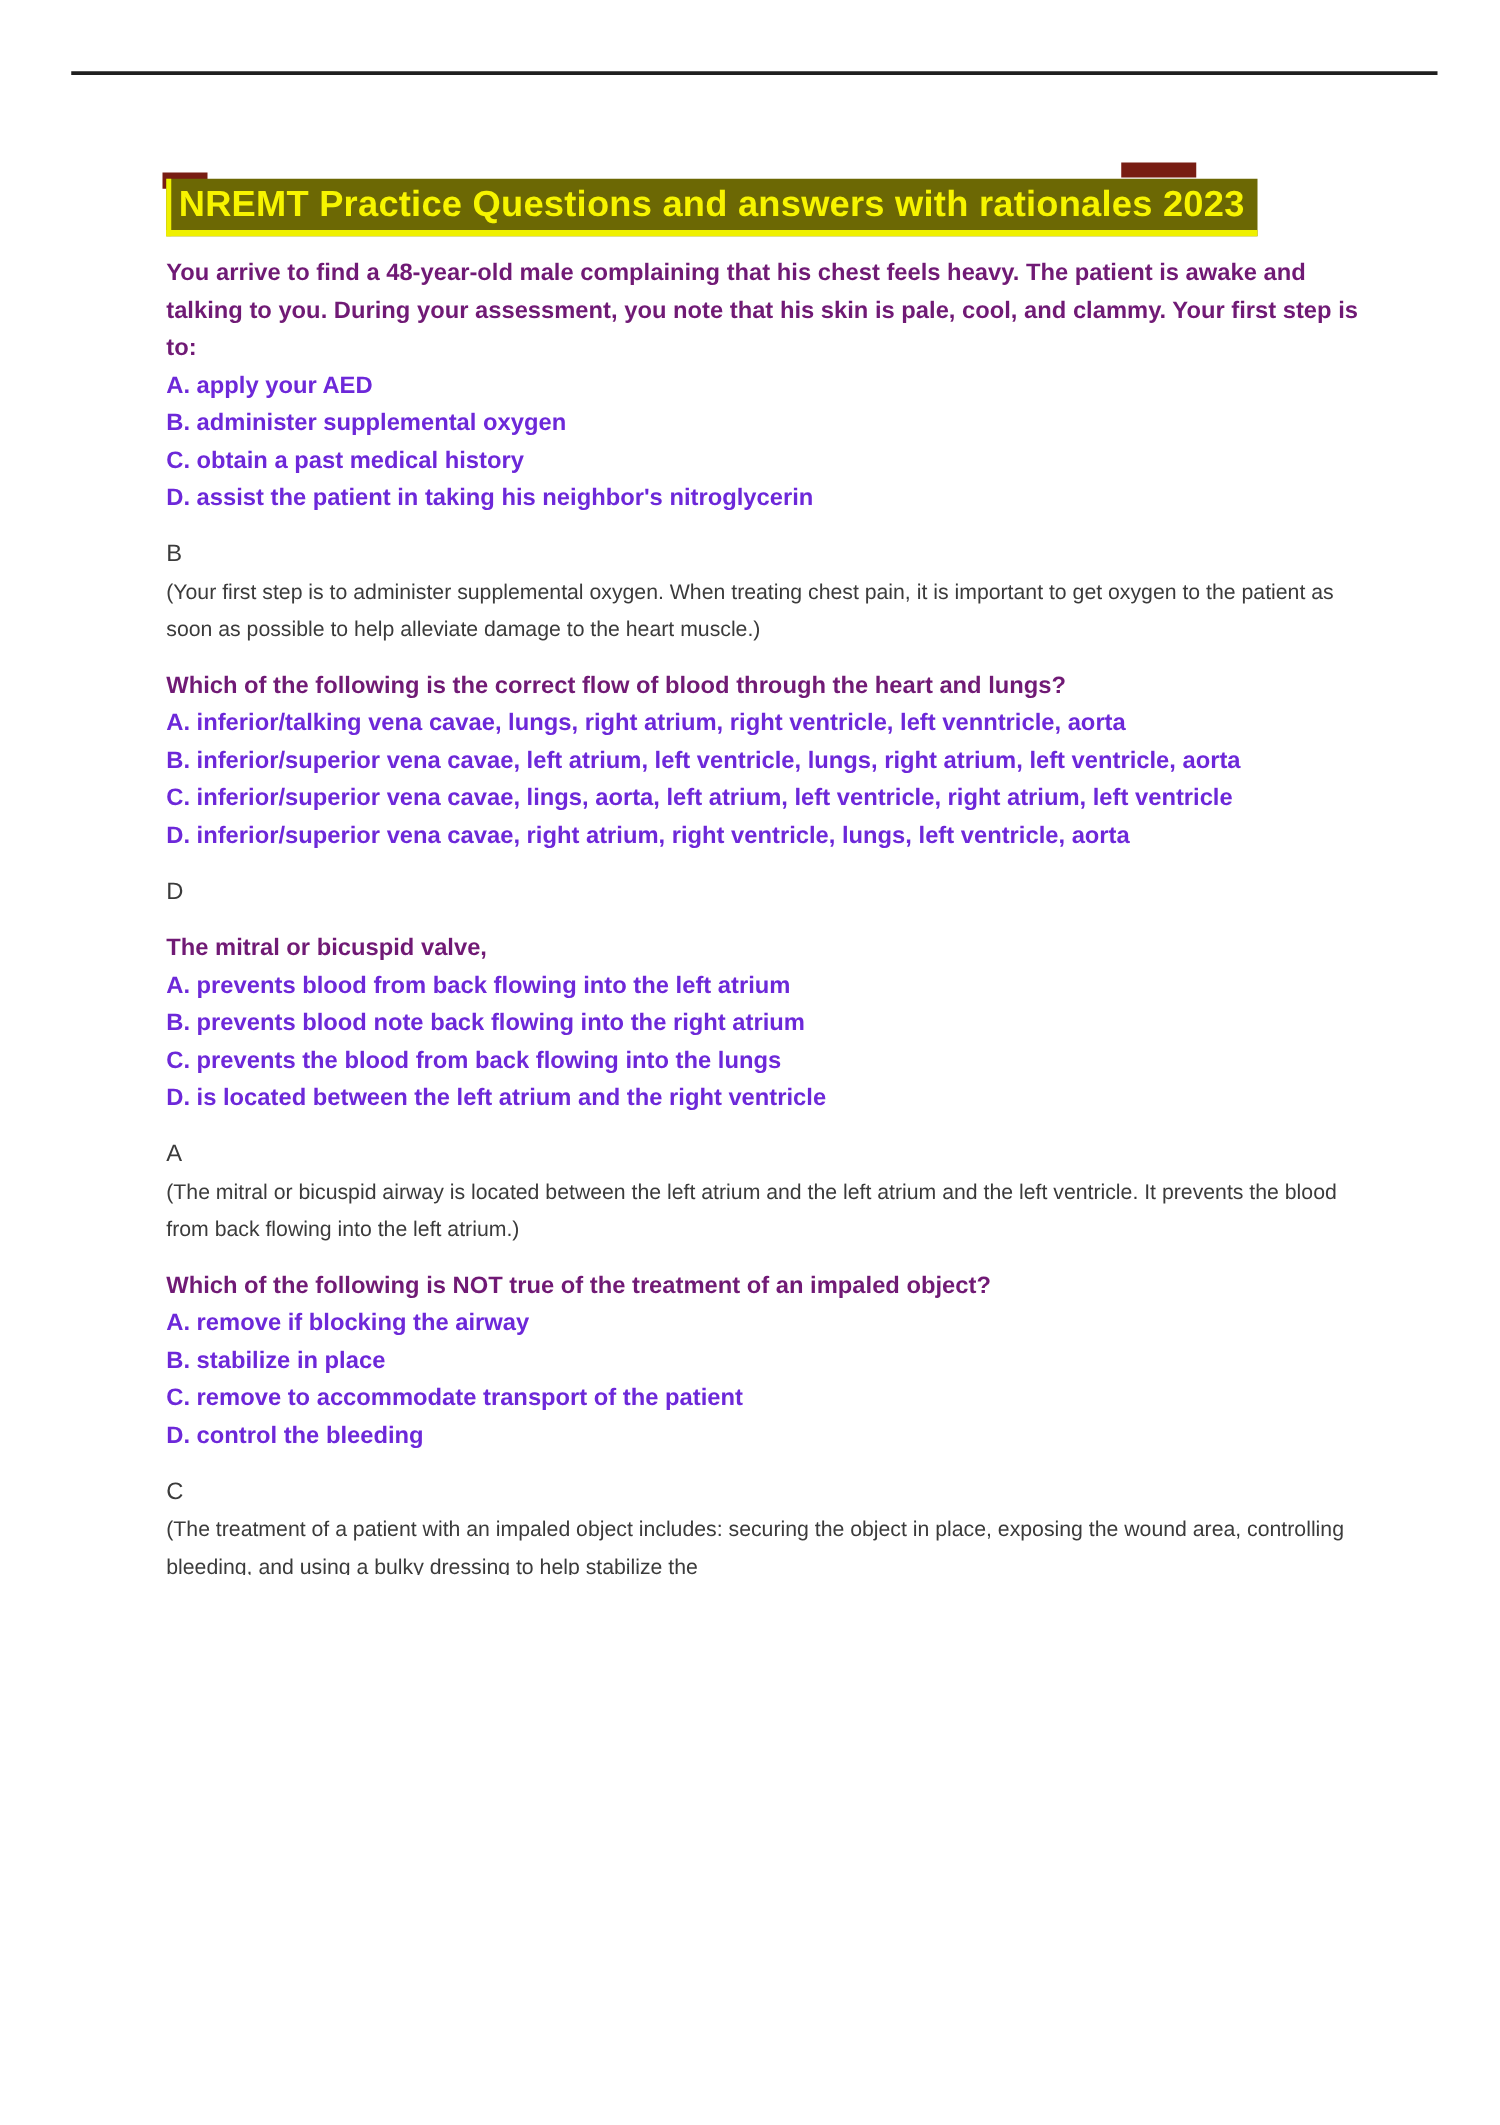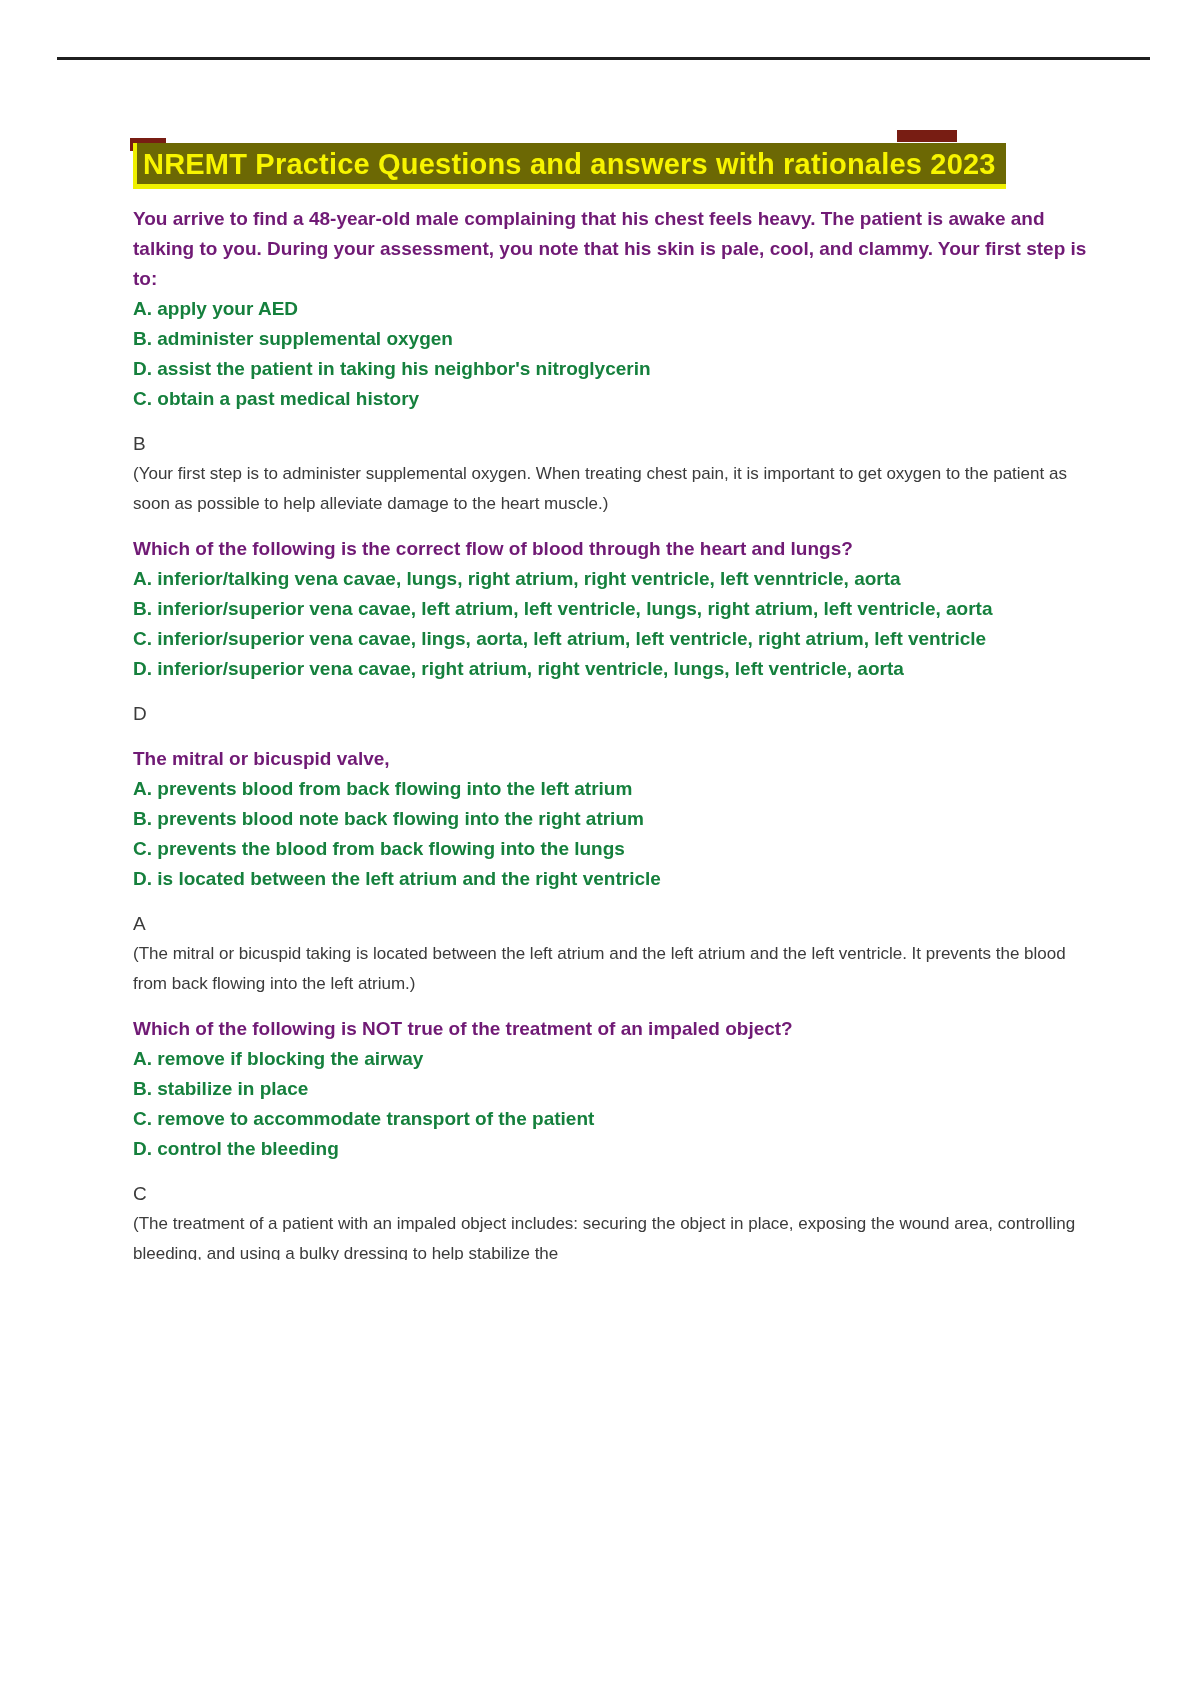--- a/index.html
+++ b/index.html
@@ -55,21 +55,21 @@
     margin-top: 15px;
     font-size: 19px;
     line-height: 30px;
     font-weight: 700;
     color: #701a75;
   }
   .opt {
     font-size: 19px;
     line-height: 30px;
     font-weight: 700;
-    color: #15803d;
+    color: #6d28d9;
   }
   .ans {
     margin-top: 15px;
     font-size: 19px;
     line-height: 30px;
     font-weight: 400;
     color: #3b3b3b;
   }
   .rat {
     font-size: 17px;
@@ -86,43 +86,43 @@
   <div class="artifact artifact-left"></div>
   <div class="artifact artifact-right"></div>
 
   <div class="content">
     <h1 class="doc-title">NREMT Practice Questions and answers with rationales 2023</h1>
 
     <section>
       <p class="q">You arrive to find a 48-year-old male complaining that his chest feels heavy. The patient is awake and talking to you. During your assessment, you note that his skin is pale, cool, and clammy. Your first step is to:</p>
       <p class="opt">A. apply your AED</p>
       <p class="opt">B. administer supplemental oxygen</p>
+      <p class="opt">C. obtain a past medical history</p>
       <p class="opt">D. assist the patient in taking his neighbor's nitroglycerin</p>
-      <p class="opt">C. obtain a past medical history</p>
       <p class="ans">B</p>
       <p class="rat">(Your first step is to administer supplemental oxygen. When treating chest pain, it is important to get oxygen to the patient as soon as possible to help alleviate damage to the heart muscle.)</p>
     </section>
 
     <section>
       <p class="q">Which of the following is the correct flow of blood through the heart and lungs?</p>
       <p class="opt">A. inferior/talking vena cavae, lungs, right atrium, right ventricle, left venntricle, aorta</p>
       <p class="opt">B. inferior/superior vena cavae, left atrium, left ventricle, lungs, right atrium, left ventricle, aorta</p>
       <p class="opt">C. inferior/superior vena cavae, lings, aorta, left atrium, left ventricle, right atrium, left ventricle</p>
       <p class="opt">D. inferior/superior vena cavae, right atrium, right ventricle, lungs, left ventricle, aorta</p>
       <p class="ans">D</p>
     </section>
 
     <section>
       <p class="q">The mitral or bicuspid valve,</p>
       <p class="opt">A. prevents blood from back flowing into the left atrium</p>
       <p class="opt">B. prevents blood note back flowing into the right atrium</p>
       <p class="opt">C. prevents the blood from back flowing into the lungs</p>
       <p class="opt">D. is located between the left atrium and the right ventricle</p>
       <p class="ans">A</p>
-      <p class="rat">(The mitral or bicuspid taking is located between the left atrium and the left atrium and the left ventricle. It prevents the blood from back flowing into the left atrium.)</p>
+      <p class="rat">(The mitral or bicuspid airway is located between the left atrium and the left atrium and the left ventricle. It prevents the blood from back flowing into the left atrium.)</p>
     </section>
 
     <section>
       <p class="q">Which of the following is NOT true of the treatment of an impaled object?</p>
       <p class="opt">A. remove if blocking the airway</p>
       <p class="opt">B. stabilize in place</p>
       <p class="opt">C. remove to accommodate transport of the patient</p>
       <p class="opt">D. control the bleeding</p>
       <p class="ans">C</p>
       <p class="rat">(The treatment of a patient with an impaled object includes: securing the object in place, exposing the wound area, controlling bleeding, and using a bulky dressing to help stabilize the</p>

